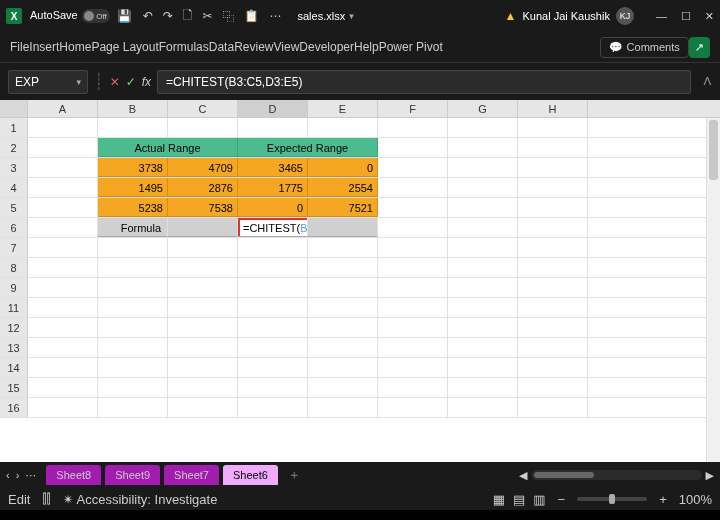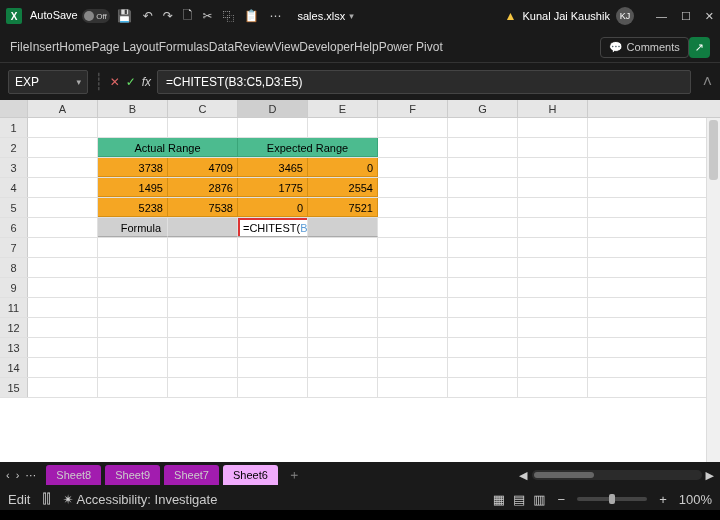--- a/index.html
+++ b/index.html
@@ -302,20 +302,31 @@
         <div class="rh">15</div>
         <div class="cell"></div>
         <div class="cell"></div>
         <div class="cell"></div>
         <div class="cell"></div>
         <div class="cell"></div>
         <div class="cell"></div>
         <div class="cell"></div>
         <div class="cell"></div>
       </div>
+    <div class="row">
+        <div class="rh">16</div>
+        <div class="cell"></div>
+        <div class="cell"></div>
+        <div class="cell"></div>
+        <div class="cell"></div>
+        <div class="cell"></div>
+        <div class="cell"></div>
+        <div class="cell"></div>
+        <div class="cell"></div>
+      </div>
   </div>
   <div class="vscroll">
     <div class="vthumb"></div>
   </div>
 </div>
 
 <div class="tabbar">
   <div class="tbnav">
     <span>‹</span>
     <span>›</span>

